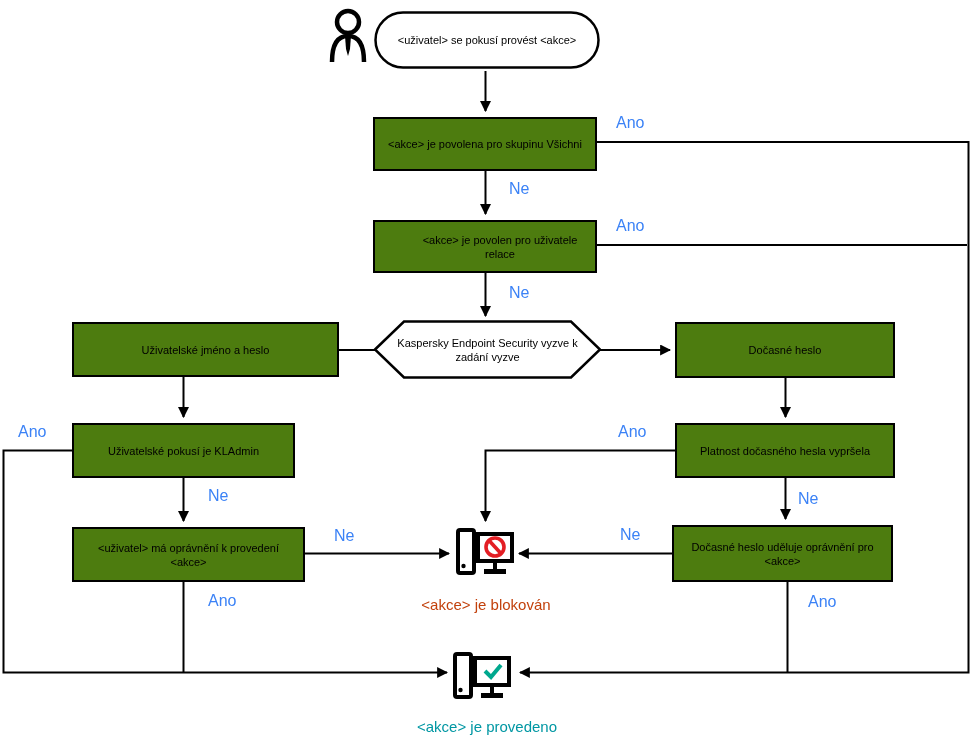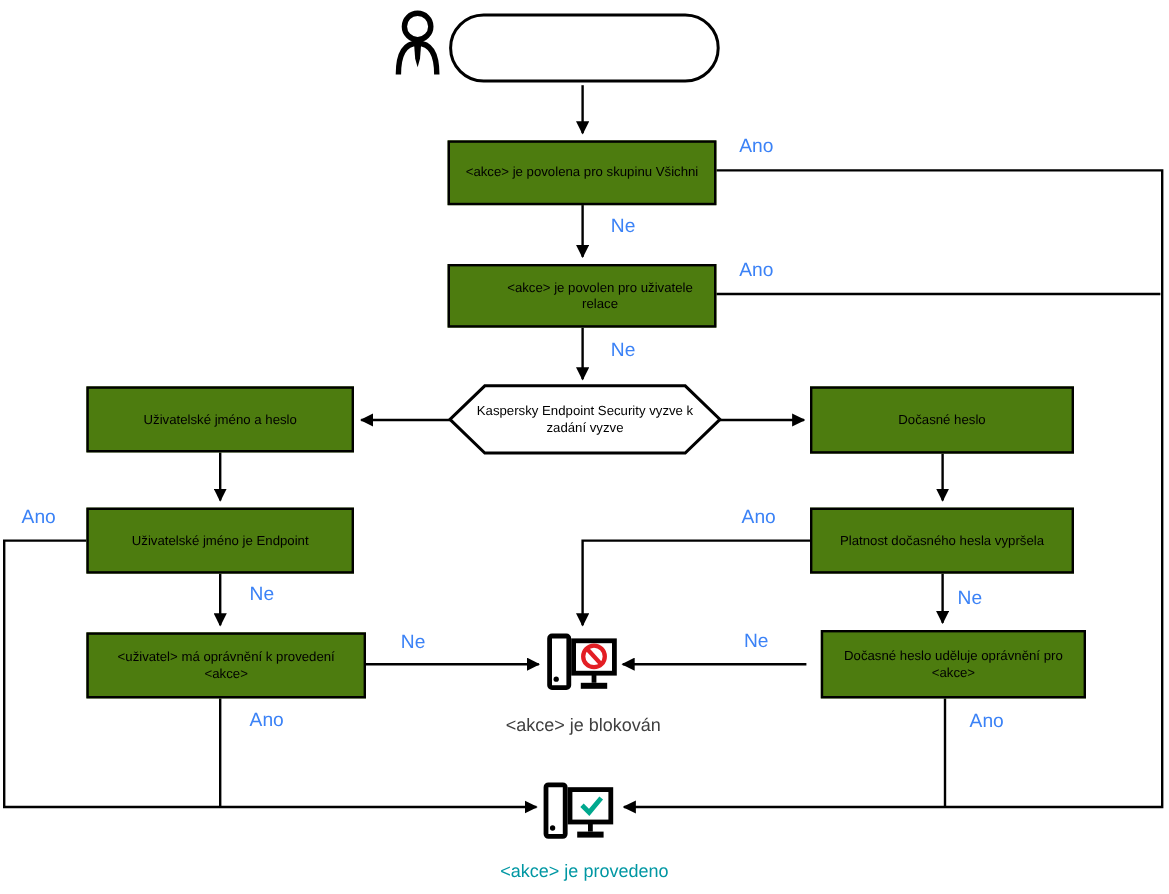--- a/index.html
+++ b/index.html
@@ -15,21 +15,21 @@
     border:2px solid #000;background:#4d7c0f;box-sizing:border-box;
     padding:2px 10px;
   }
   .noborder{border:none;background:transparent;}
   .edge-label{
     position:absolute;font-size:16px;color:#3b82f6;white-space:nowrap;
   }
   .outcome{
     position:absolute;font-size:15px;text-align:center;white-space:nowrap;
   }
-  .outcome.blocked{color:#404040;}
+  .outcome.blocked{color:#c2410c;}
   .outcome.performed{color:#0097a3;}
 </style>
 </head>
 <body>
 
 <div id="stage">
 
   <svg id="wires" width="974" height="745" viewBox="0 0 974 745">
     <defs>
       <marker id="arrow" viewBox="0 0 10 10" refX="9" refY="5" markerWidth="11" markerHeight="11" orient="auto-start-reverse" markerUnits="userSpaceOnUse">
@@ -84,54 +84,57 @@
     <g transform="translate(452,652)">
       <rect x="23" y="6" width="34" height="27" fill="#fff" stroke="#000" stroke-width="4"></rect>
       <line x1="40" y1="33" x2="40" y2="41" stroke="#000" stroke-width="4"></line>
       <line x1="29" y1="43.5" x2="51" y2="43.5" stroke="#000" stroke-width="5"></line>
       <rect x="3" y="2" width="16" height="43" rx="2" fill="#fff" stroke="#000" stroke-width="4"></rect>
       <circle cx="8.5" cy="38" r="2.2" fill="#000"></circle>
       <path d="M33,19 L39,25 L49,13" fill="none" stroke="#00a88e" stroke-width="4"></path>
     </g>
   </svg>
 
+  <div class="node noborder" style="left:383px;top:14px;width:208px;height:52px;">
+      <span>&lt;uživatel&gt; se pokusí provést &lt;akce&gt;</span>
+    </div>
 
   <div class="node" style="left:373px;top:117px;width:224px;height:54px;">
       <span>&lt;akce&gt; je povolena pro skupinu Všichni</span>
     </div>
 
   <div class="node" style="left:373px;top:220px;width:224px;height:53px;padding-left:40px;">
       <span>&lt;akce&gt; je povolen pro uživatele relace</span>
     </div>
 
   <div class="node noborder" style="left:387px;top:321px;width:201px;height:57px;padding:2px 4px;">
       <span>Kaspersky Endpoint Security vyzve k zadání vyzve</span>
     </div>
 
-  <div class="node" style="left:72px;top:322px;width:223px;height:55px;">
+  <div class="node" style="left:72px;top:322px;width:267px;height:55px;">
       <span>Uživatelské jméno a heslo</span>
     </div>
 
   <div class="node" style="left:72px;top:423px;width:223px;height:55px;">
-      <span>Uživatelské jméno je Endpoint</span>
+      <span>Uživatelské pokusí je KLAdmin</span>
     </div>
 
   <div class="node" style="left:72px;top:527px;width:233px;height:55px;">
       <span>&lt;uživatel&gt; má oprávnění k provedení &lt;akce&gt;</span>
     </div>
 
   <div class="node" style="left:675px;top:322px;width:220px;height:56px;">
       <span>Dočasné heslo</span>
     </div>
 
   <div class="node" style="left:675px;top:423px;width:220px;height:55px;">
       <span>Platnost dočasného hesla vypršela</span>
     </div>
 
-  <div class="node" style="left:672px;top:525px;width:221px;height:57px;margin-left:12px;">
+  <div class="node" style="left:672px;top:525px;width:221px;height:57px;">
       <span>Dočasné heslo uděluje oprávnění pro &lt;akce&gt;</span>
     </div>
 
   <div class="edge-label" style="left:616px;top:114px;">Ano</div>
   <div class="edge-label" style="left:509px;top:180px;">Ne</div>
   <div class="edge-label" style="left:616px;top:217px;">Ano</div>
   <div class="edge-label" style="left:509px;top:284px;">Ne</div>
   <div class="edge-label" style="left:18px;top:423px;">Ano</div>
   <div class="edge-label" style="left:208px;top:487px;">Ne</div>
   <div class="edge-label" style="left:334px;top:527px;">Ne</div>

